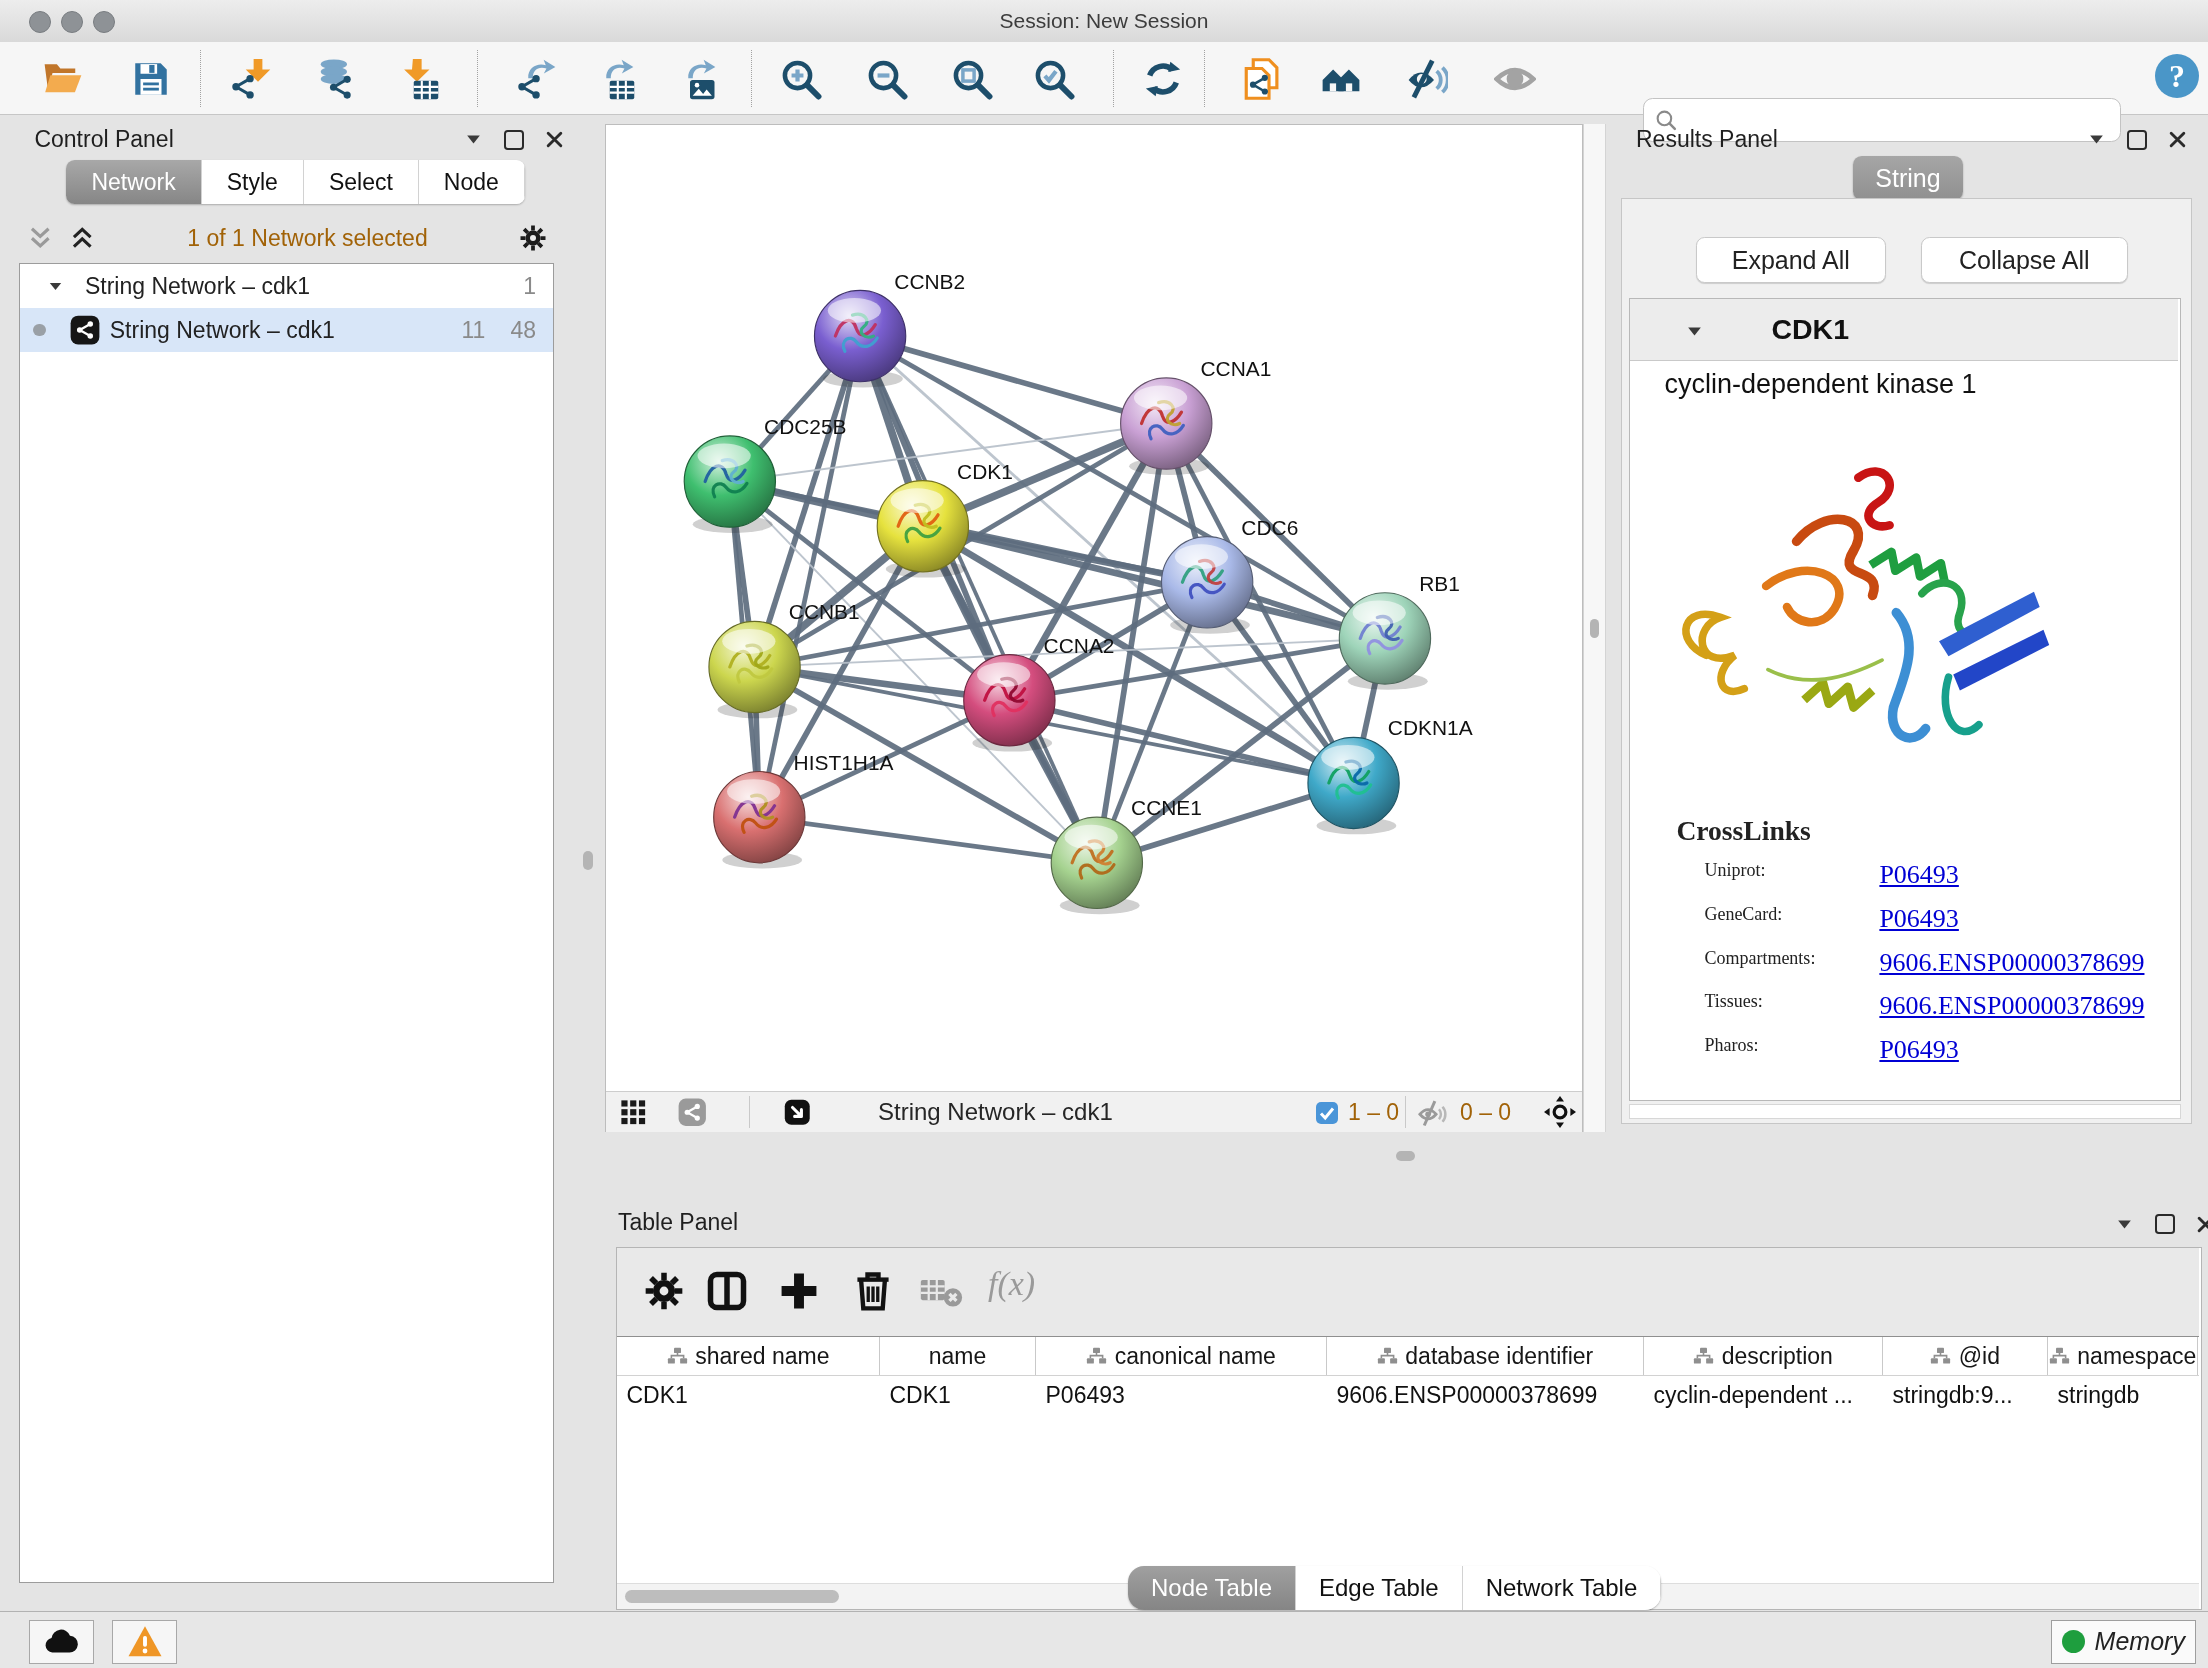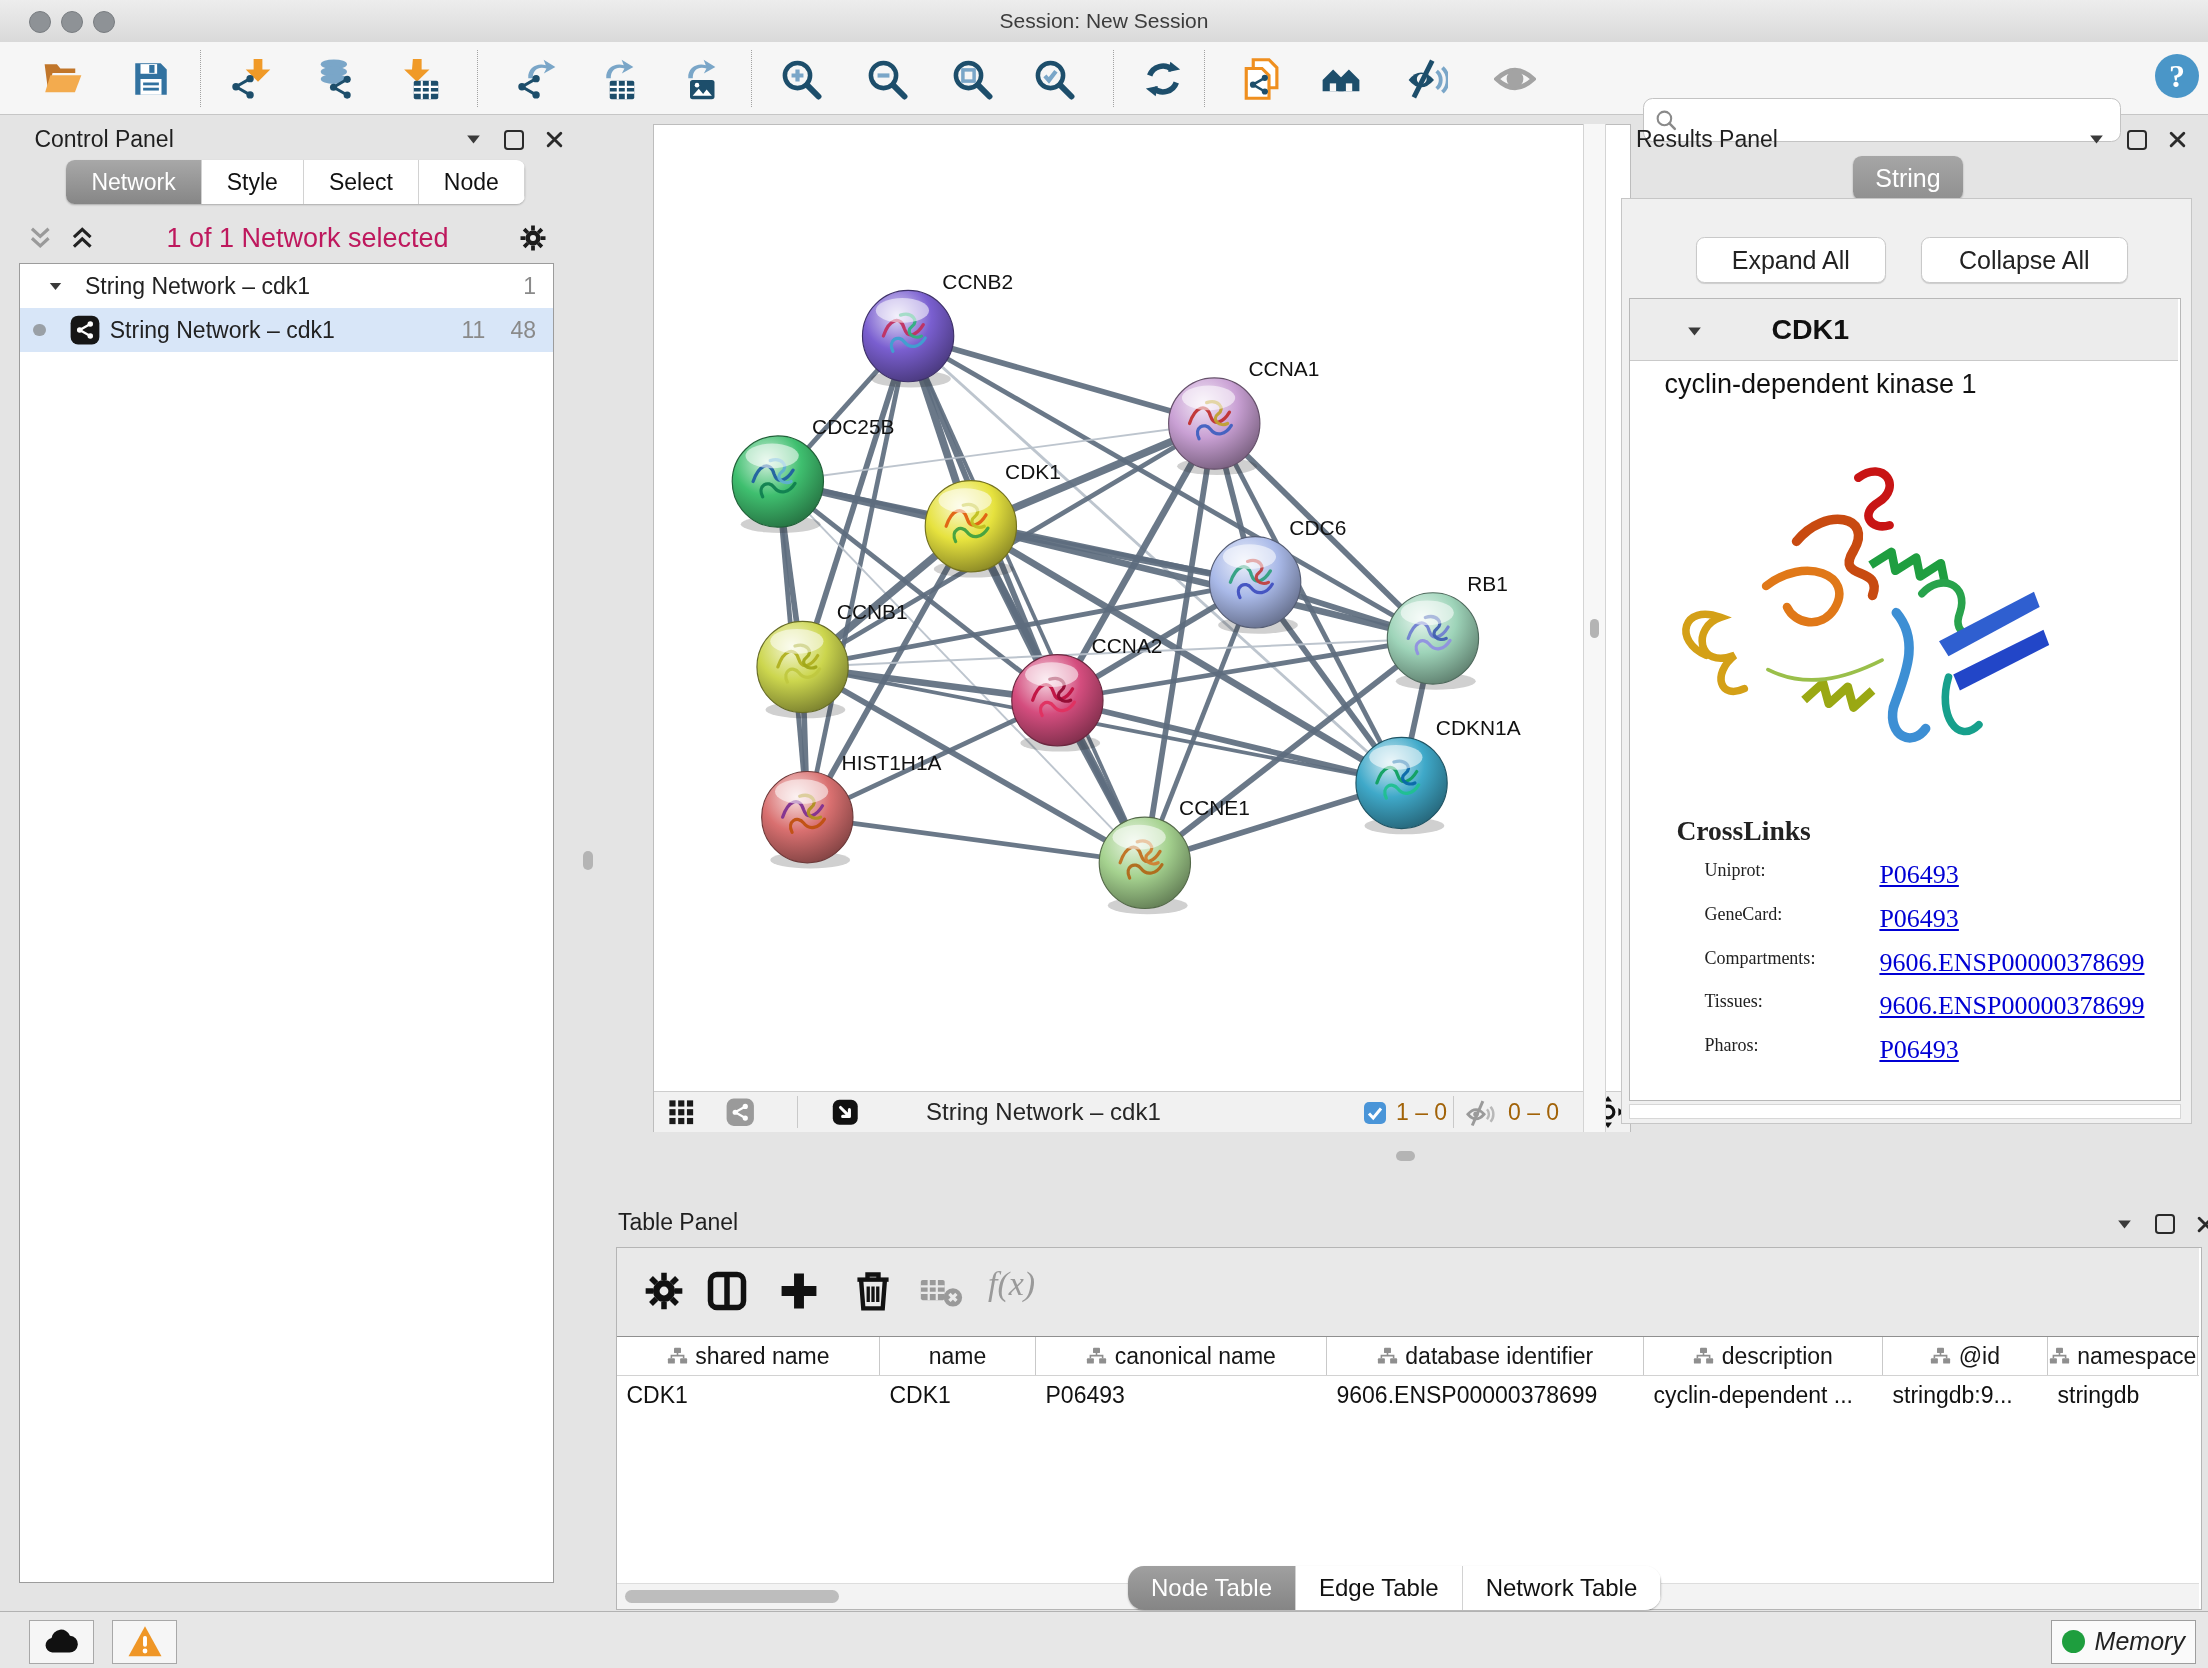--- a/index.html
+++ b/index.html
@@ -18,29 +18,29 @@
   #search-box input{border:none;outline:none;flex:1;font-size:21px;font-family:inherit;background:transparent;}
   
   #control-panel{left:11.4px;top:124px;width:552px;height:1461px;}
   .panel-title{font-size:23px;color:#1f1f1f;}
   .win-ctl{display:flex;gap:21px;align-items:center;}
   .floatbox{width:16px;height:16px;border:2.4px solid #2a2a2a;border-radius:3.8px;display:inline-block;}
   #cp-tabs{left:55px;top:36px;height:44px;display:flex;border-radius:8.6px;box-shadow:0 1px 1.9px rgba(0,0,0,.25);overflow:hidden;}
   .ctab{height:44px;line-height:44px;padding:0 25px;font-size:23px;background:#fff;border-right:1px solid #d2d2d2;color:#111;}
   .ctab.sel{background:linear-gradient(#a8a8a8,#868686);color:#fff;}
   #cp-sub{left:0;top:91px;width:552px;height:46px;display:flex;align-items:center;}
-  #cp-sub .lbl{flex:1;text-align:center;font-size:27px;color:#be185d;}
+  #cp-sub .lbl{flex:1;text-align:center;font-size:23px;color:#a16207;}
   #cp-tree{left:7.6px;top:139px;width:535px;height:1320px;background:#fff;border:1.9px solid #9c9c9c;box-sizing:border-box;}
   .trow{height:44px;display:flex;align-items:center;font-size:23px;}
   .trow.sel{background:#d8e6f8;}
   .tcount{color:#8a8a8a;}
   #net-badge{width:30px;height:30px;margin:0 9.5px 0 7.6px;}
   .gdot{width:12.4px;height:12.4px;border-radius:50%;background:#9aa0a6;margin-left:13.3px;margin-right:17px;}
   
-  #network-panel{left:605px;top:124px;width:978px;height:1008px;background:#fff;border:1px solid #bdbdbd;box-sizing:border-box;margin-left:48px;}
+  #network-panel{left:605px;top:124px;width:978px;height:1008px;background:#fff;border:1px solid #bdbdbd;box-sizing:border-box;}
   #net-toolbar{left:0;top:966px;width:976px;height:40px;background:#f1f1f1;border-top:1px solid #cdcdcd;}
   #net-toolbar .nti{top:5.7px;}
   .ntsep{top:3.8px;height:32px;width:0;border-left:1px solid #c9c9c9;}
   #net-name{left:272px;top:0;height:40px;line-height:40px;font-size:24px;color:#262626;}
   .ntcount{top:0;height:40px;line-height:40px;font-size:23px;color:#a16207;}
   #net-strip{left:1583px;top:124px;width:23px;height:1008px;background:#f7f7f7;border-left:1px solid #d4d4d4;border-right:1px solid #d4d4d4;box-sizing:border-box;}
   .knob{background:#b4b4b4;border-radius:9.5px;}
   
   #results-panel{left:1617px;top:124px;width:580px;height:1004px;}
   #rp-tab{left:236px;top:32px;width:110px;height:44px;background:linear-gradient(#a6a6a6,#909090);border-radius:8.6px;color:#fff;font-size:25px;text-align:center;line-height:44px;box-shadow:0 1px 1.9px rgba(0,0,0,.3);}

